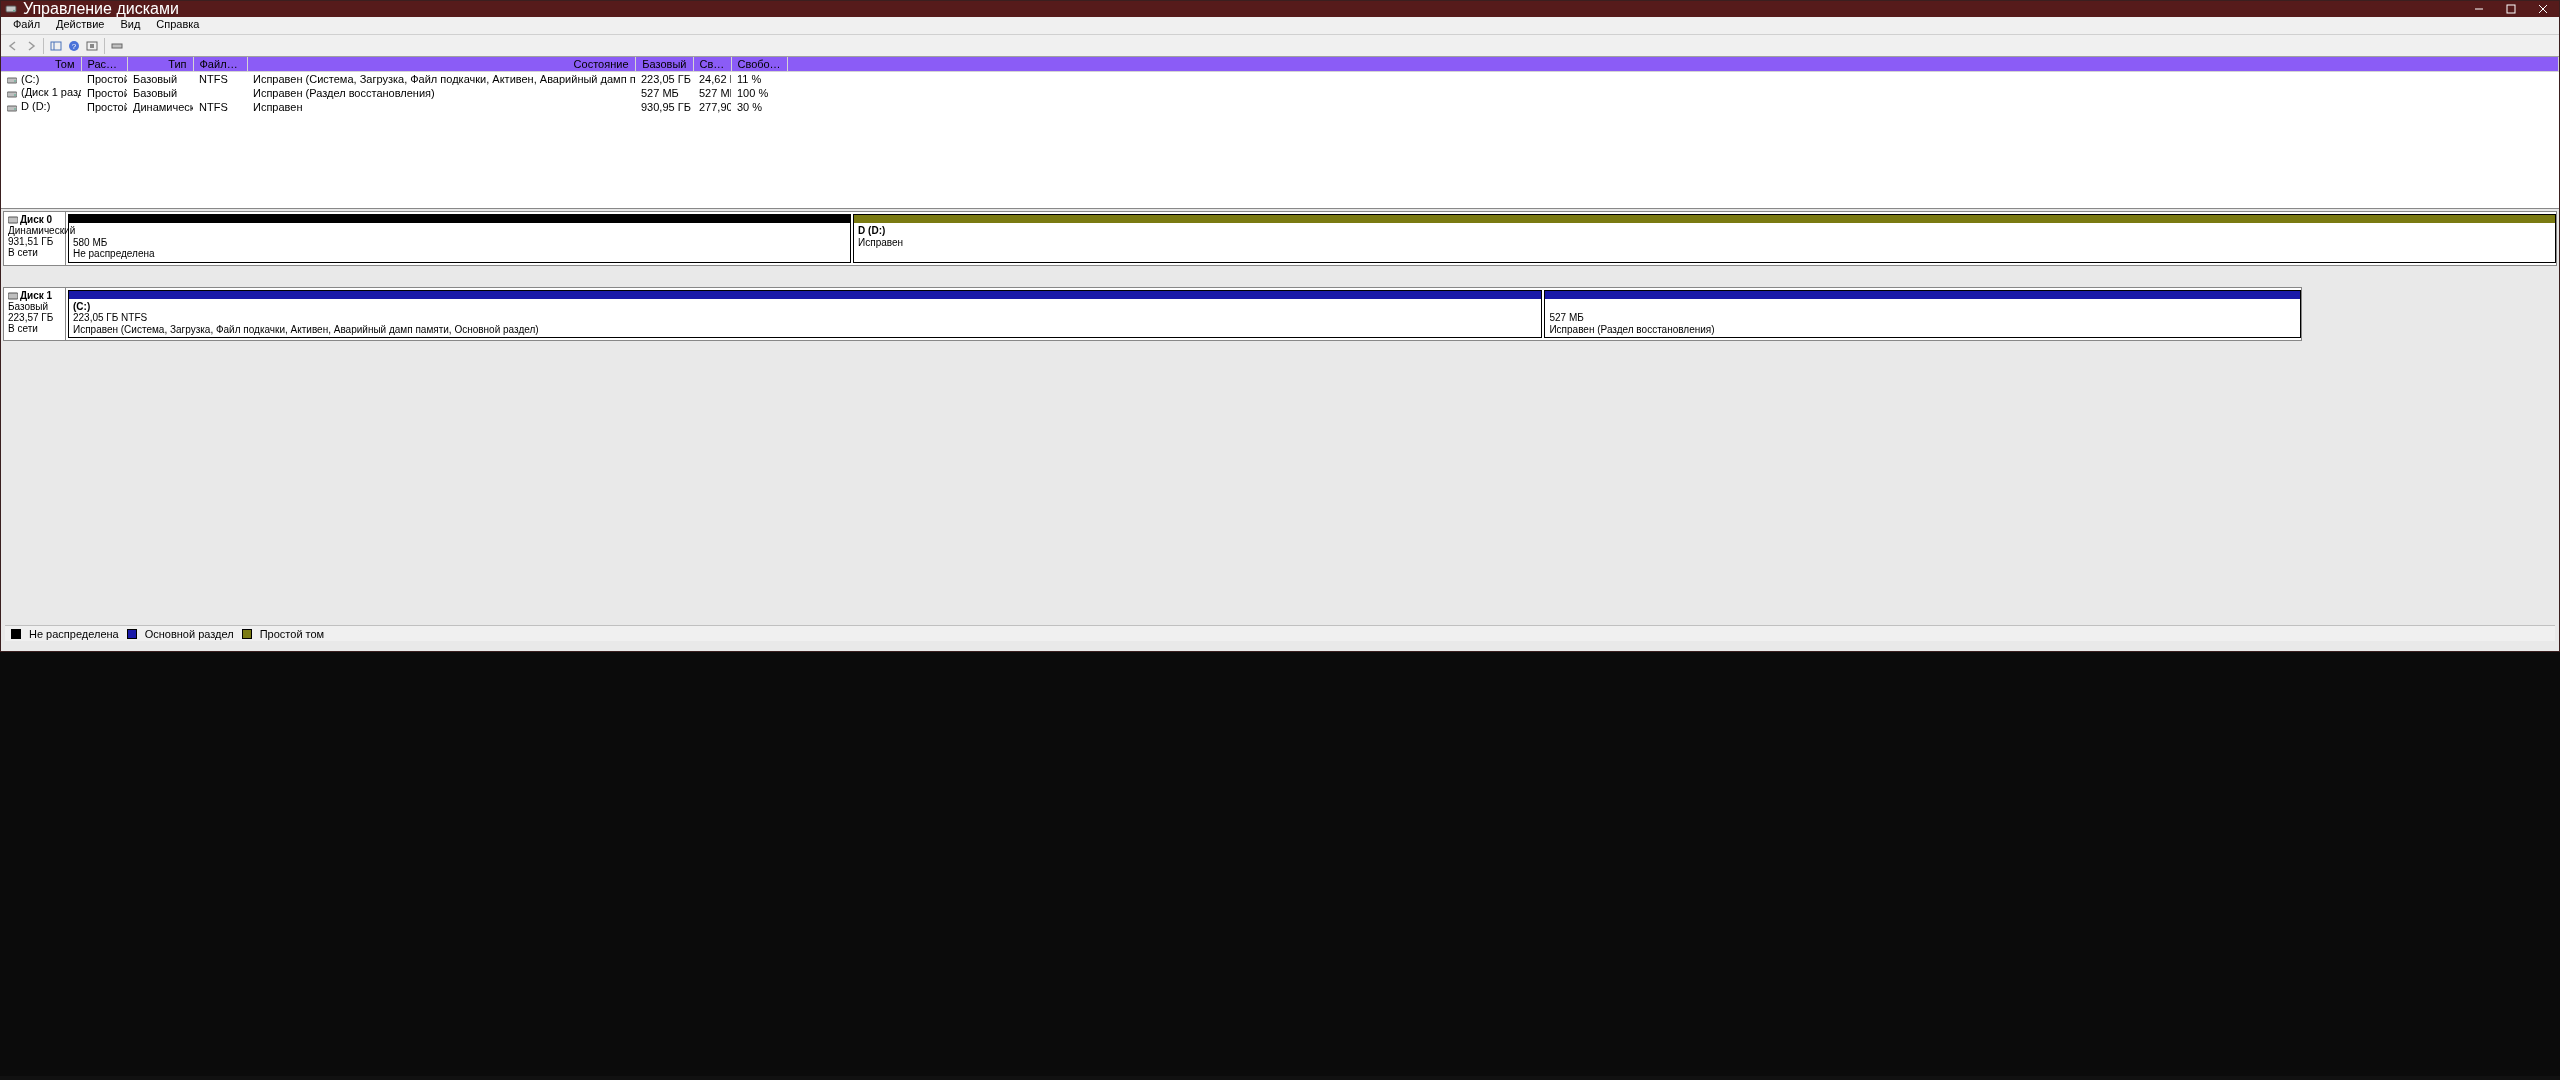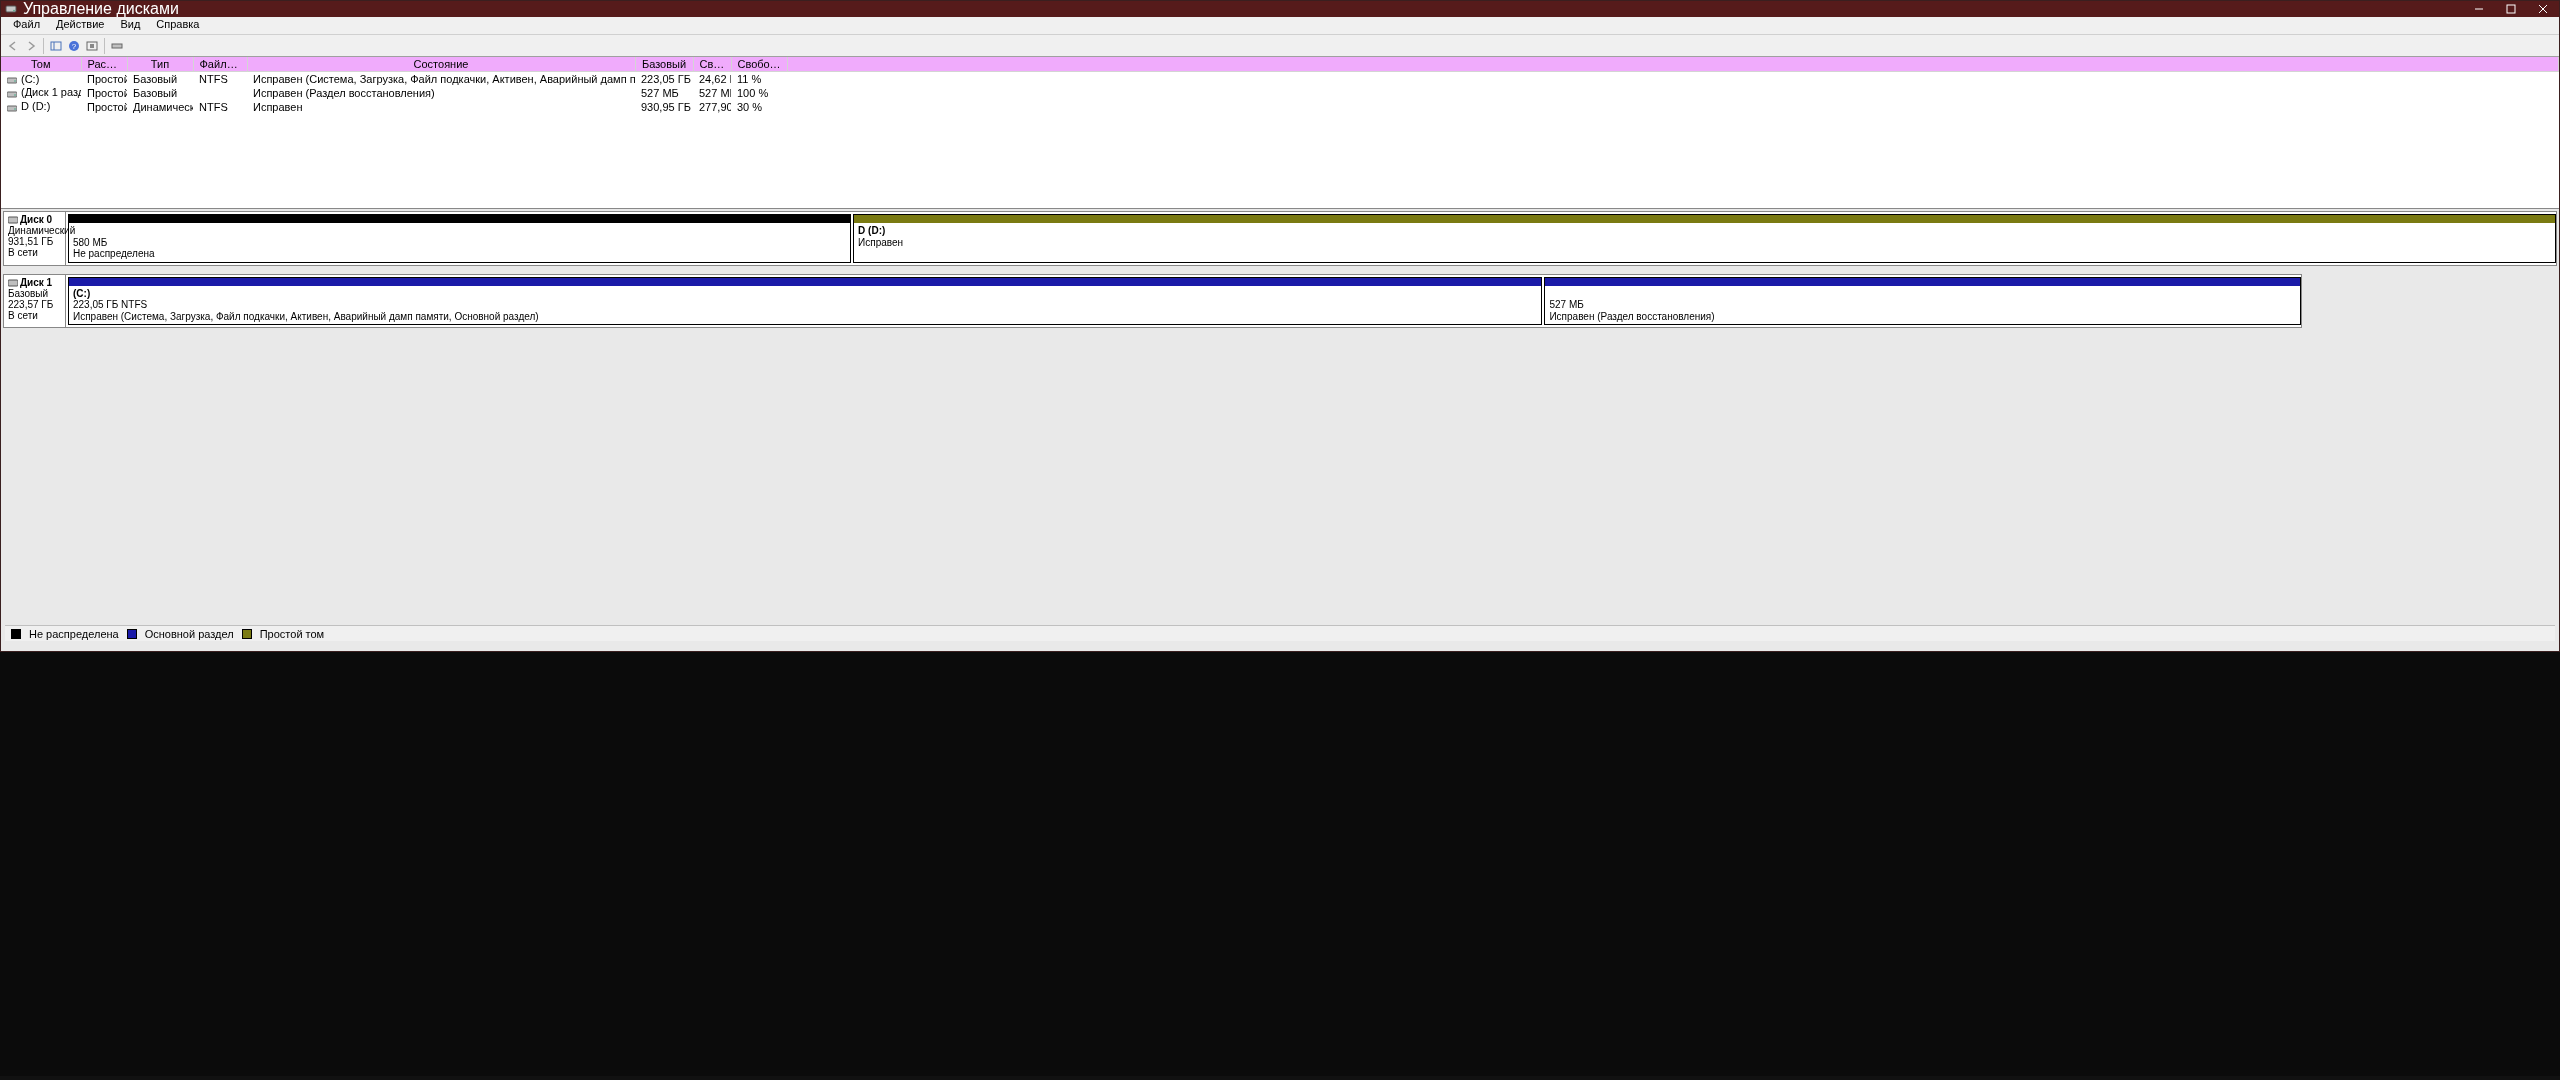--- a/index.html
+++ b/index.html
@@ -11,25 +11,25 @@
   .titlebar .controls { position: absolute; right: 0; top: 0; height: 16px; display: flex; }
   .titlebar .controls > div { width: 32px; height: 16px; display: flex; align-items: center; justify-content: center; color: #fff; }
   .menubar { height: 18px; background: #f0f0f0; display: flex; padding-left: 6px; gap: 4px; border-bottom: 1px solid #d0d0d0; }
   .menubar span { padding: 1px 6px; cursor: default; }
   .toolbar { height: 22px; background: #f0f0f0; display: flex; align-items: center; padding-left: 4px; gap: 2px; border-bottom: 1px solid #a0a0a0; }
   .tbtn { width: 16px; height: 16px; display: flex; align-items: center; justify-content: center; border: 1px solid transparent; }
   .tbtn.disabled { opacity: .45; }
   .tsep { width: 1px; height: 16px; background: #c0c0c0; margin: 0 2px; }
   .upper { height: 152px; background: #fff; border-bottom: 1px solid #888; overflow: hidden; }
   table.vol { border-collapse: collapse; width: 100%; table-layout: fixed; }
-  table.vol th { background: #f0abfc; text-align: center; font-weight: normal; padding: 1px 6px; border-right: 1px solid #d4d4d4; border-bottom: 1px solid #d4d4d4; height: 14px; white-space: nowrap; overflow: hidden; text-overflow: ellipsis; }
+  table.vol th { background: #8b5cf6; text-align: right; font-weight: normal; padding: 1px 6px; border-right: 1px solid #d4d4d4; border-bottom: 1px solid #d4d4d4; height: 14px; white-space: nowrap; overflow: hidden; text-overflow: ellipsis; }
   table.vol td { padding: 0 6px; height: 14px; white-space: nowrap; overflow: hidden; }
   .volicon { width: 10px; height: 10px; display: inline-block; vertical-align: middle; margin-right: 4px; }
   .lower { flex: 1 1 auto; background: #e9e9e9; padding: 2px; overflow: hidden; }
-  .diskrow { display: flex; margin-bottom: 8px; background: #fff; border: 1px solid #888; }
+  .diskrow { display: flex; margin-bottom: 21px; background: #fff; border: 1px solid #888; }
   .diskhead { width: 62px; padding: 2px 4px; font-size: 10px; line-height: 1.1; border-right: 1px solid #888; }
   .diskhead .dname { font-weight: bold; white-space: nowrap; }
   .diskhead .dicon { width: 10px; height: 10px; display: inline-block; vertical-align: middle; margin-right: 2px; }
   .diskparts { flex: 1 1 auto; display: flex; gap: 2px; padding: 2px; }
   .part { border: 1px solid #000; display: flex; flex-direction: column; }
   .partbar { height: 8px; }
   .partbody { flex: 1 1 auto; padding: 2px 4px; font-size: 10px; line-height: 1.15; }
   .bar-unalloc { background: #000; }
   .bar-primary { background: #1a1aa8; }
   .bar-simple  { background: #7a7a12; }

